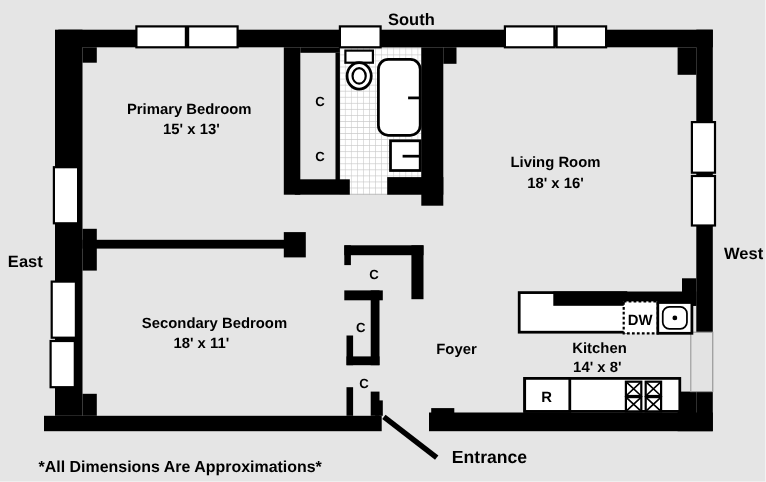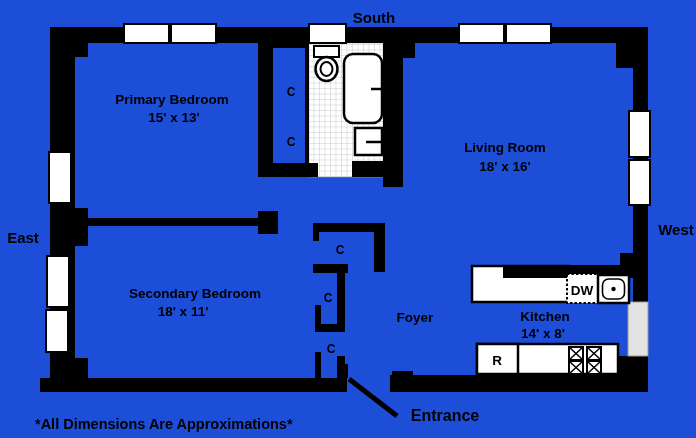--- a/index.html
+++ b/index.html
@@ -4,21 +4,21 @@
 <style>
   html, body {
     margin: 0;
     padding: 0;
     background: #ffffff;
   }
   .plan-wrap {
     position: relative;
     width: 696px;
     height: 438px;
-    background: #1d4ed8;
+    background: #e5e5e5;
     font-family: "Liberation Sans", sans-serif;
   }
   svg text {
     font-family: "Liberation Sans", "DejaVu Sans", sans-serif;
     font-weight: bold;
     fill: #000000;
   }
   .room-label   { font-size: 13.5px; }
   .dir-label    { font-size: 15px; }
   .closet-label { font-size: 12px; }

